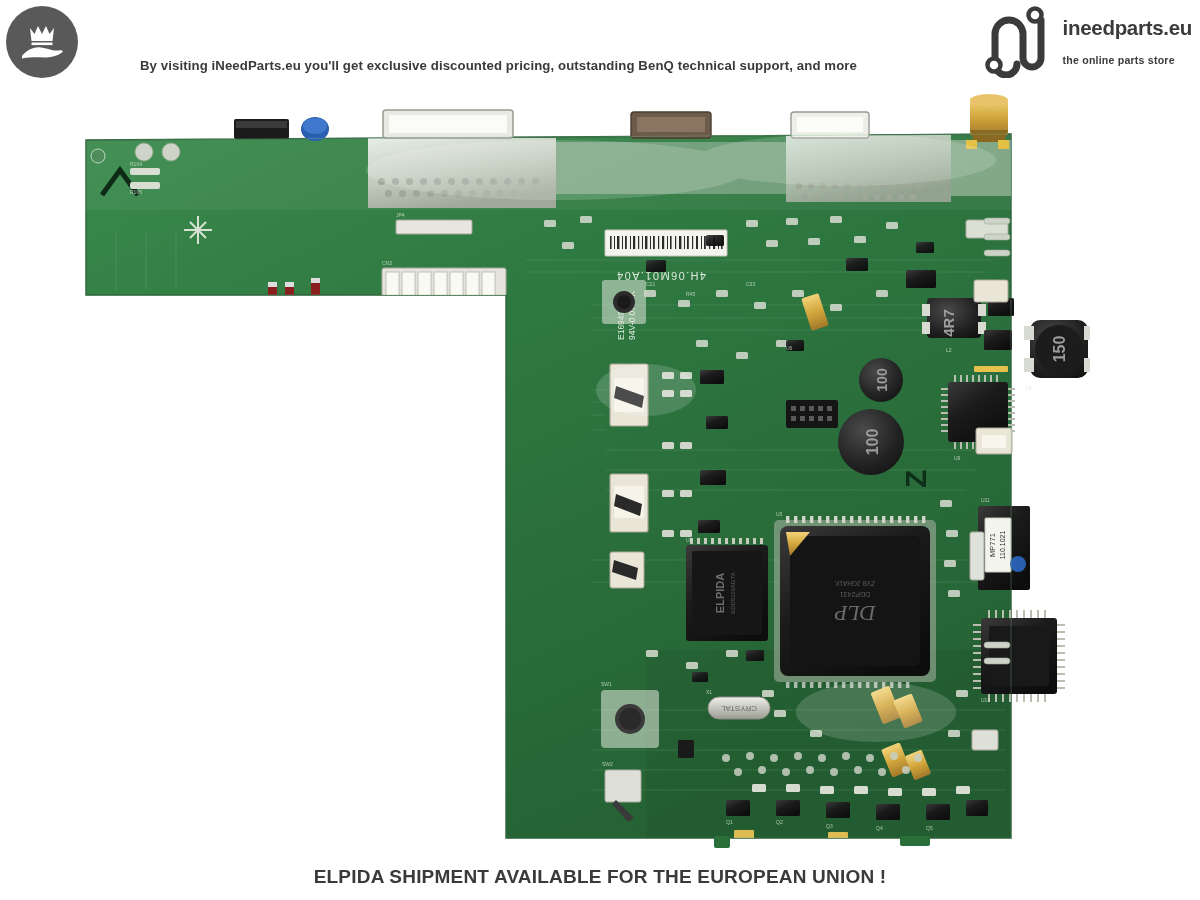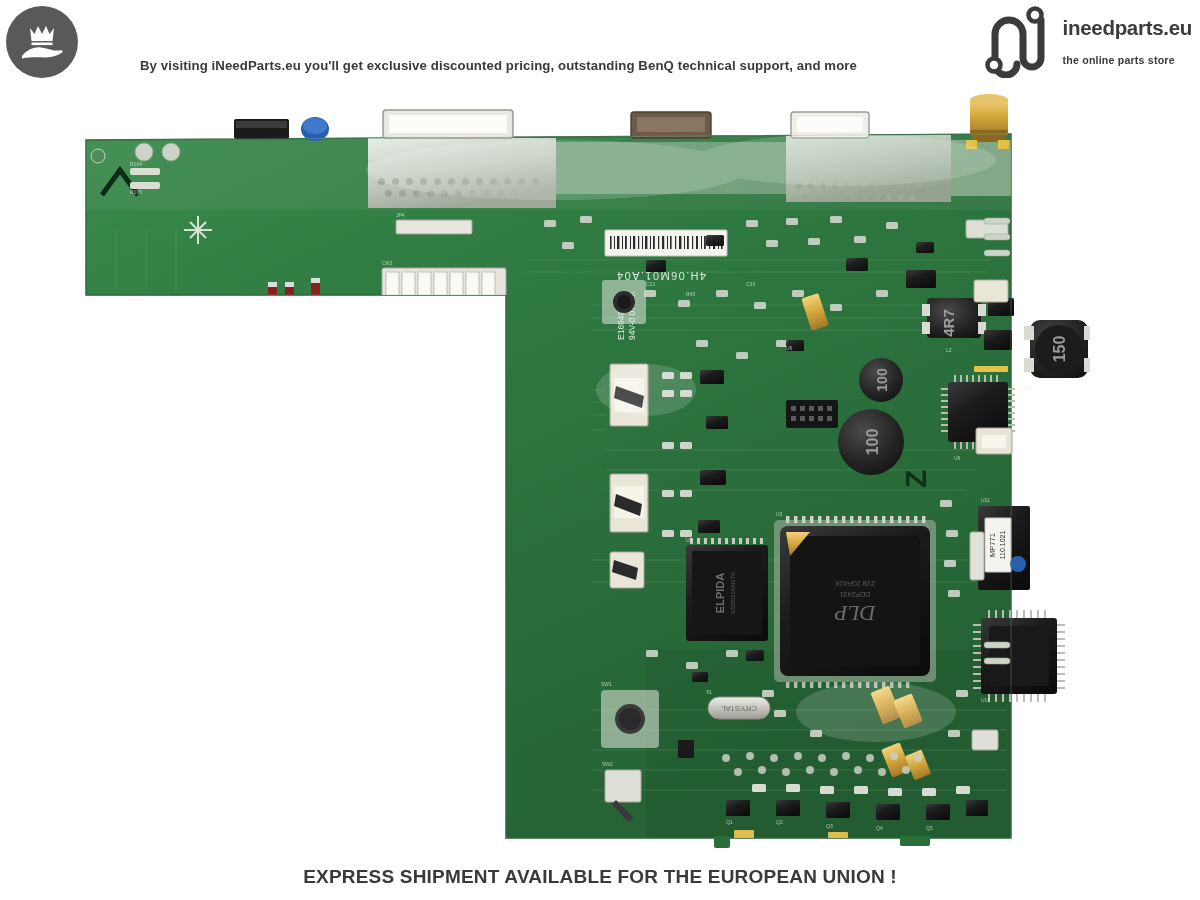--- a/index.html
+++ b/index.html
@@ -772,14 +772,14 @@
       <path d="M0 50 L0 205 L420 205 L420 748 L925 748 L925 44 Z" fill="none" stroke="#7fb98c" stroke-width="1" opacity="0.35"></path>
     </g>
 
     <g>
       <rect x="714" y="746" width="16" height="12" rx="2" fill="#2a6e3a"></rect>
       <rect x="900" y="746" width="30" height="10" rx="2" fill="#2a6e3a"></rect>
     </g>
   </svg>
   </div>
 
-  <div id="footer-text">EXPRESS SHIPMENT AVAILABLE FOR THE EUROPEAN UNION !</div>
+  <div id="footer-text">ELPIDA SHIPMENT AVAILABLE FOR THE EUROPEAN UNION !</div>
 </div>
 
 </body></html>

